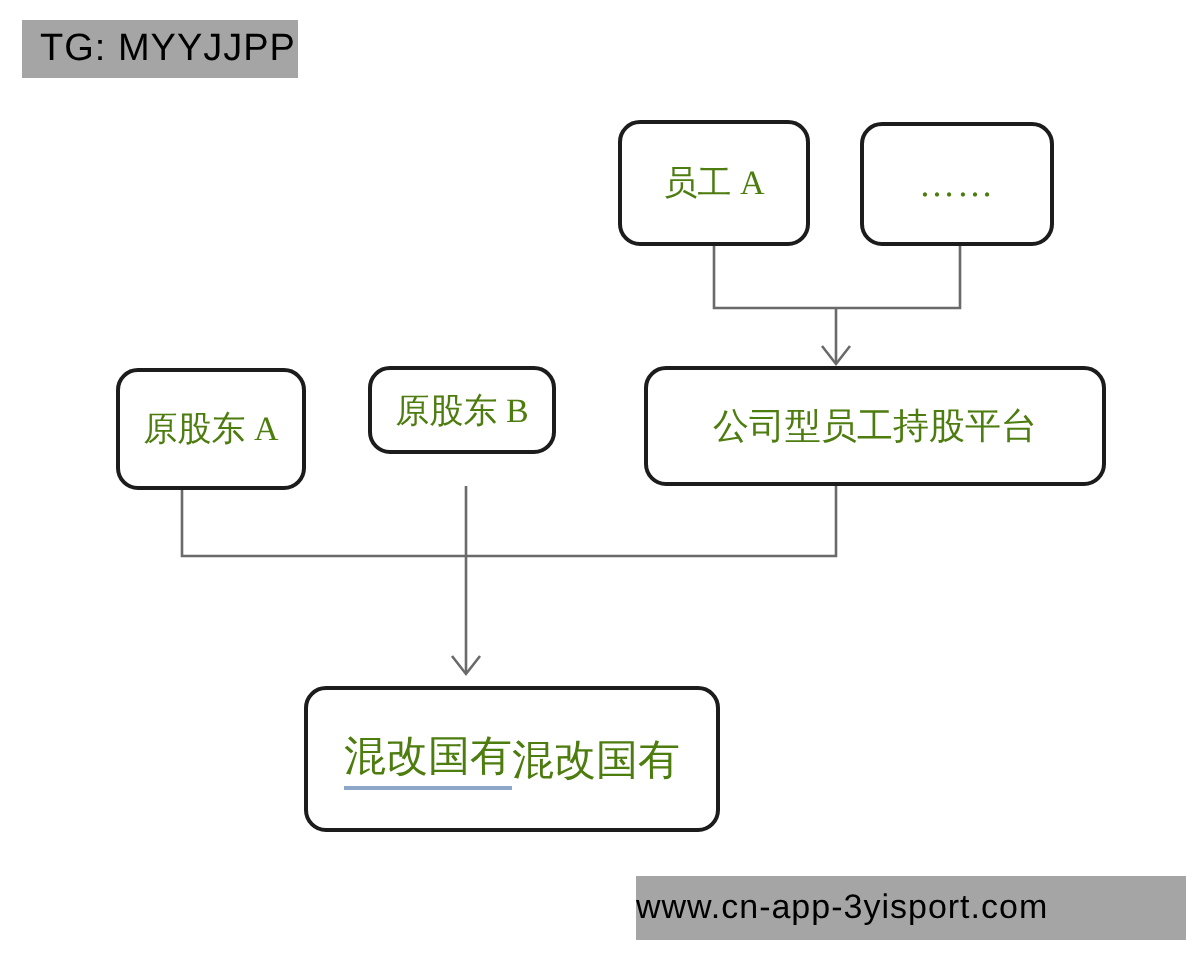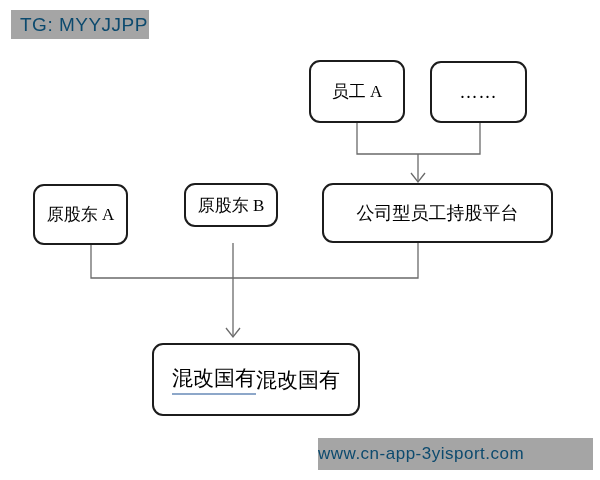--- a/index.html
+++ b/index.html
@@ -7,21 +7,21 @@
     position: relative;
     width: 600px;
     height: 480px;
     background: #ffffff;
     overflow: hidden;
     font-family: "Liberation Serif", "DejaVu Serif", serif;
   }
   .banner {
     position: absolute;
     background: #a5a5a5;
-    color: #0c4a6e;
+    color: #000000;
     font-family: "Liberation Sans", "DejaVu Sans", sans-serif;
     display: flex;
     align-items: center;
     white-space: nowrap;
     box-sizing: border-box;
   }
   #tg-banner {
     left: 11px; top: 10px;
     width: 138px; height: 29px;
     font-size: 19px;
@@ -36,26 +36,26 @@
   }
   .node {
     position: absolute;
     background: #ffffff;
     border: 2px solid #1c1c1c;
     border-radius: 11px;
     box-sizing: border-box;
     display: flex;
     align-items: center;
     justify-content: center;
-    color: #000000;
+    color: #4d7c0f;
     white-space: nowrap;
   }
   #node-employee-a   { left: 309px; top: 60px;  width: 96px;  height: 63px; font-size: 17px; }
   #node-ellipsis     { left: 430px; top: 61px;  width: 97px;  height: 62px; font-size: 18px; letter-spacing: 1px; }
-  #node-shareholder-a{ left: 33px;  top: 184px; width: 95px;  height: 61px; font-size: 17px; }
+  #node-shareholder-a{ left: 58px;  top: 184px; width: 95px;  height: 61px; font-size: 17px; }
   #node-shareholder-b{ left: 184px; top: 183px; width: 94px;  height: 44px; font-size: 17px; }
   #node-platform     { left: 322px; top: 183px; width: 231px; height: 60px; font-size: 18px; }
   #node-target       { left: 152px; top: 343px; width: 208px; height: 73px; font-size: 21px; }
   #node-target .underlined {
     border-bottom: 2px solid #8da7c9;
     padding-bottom: 1px;
   }
   #connector-layer {
     position: absolute;
     left: 0; top: 0;

